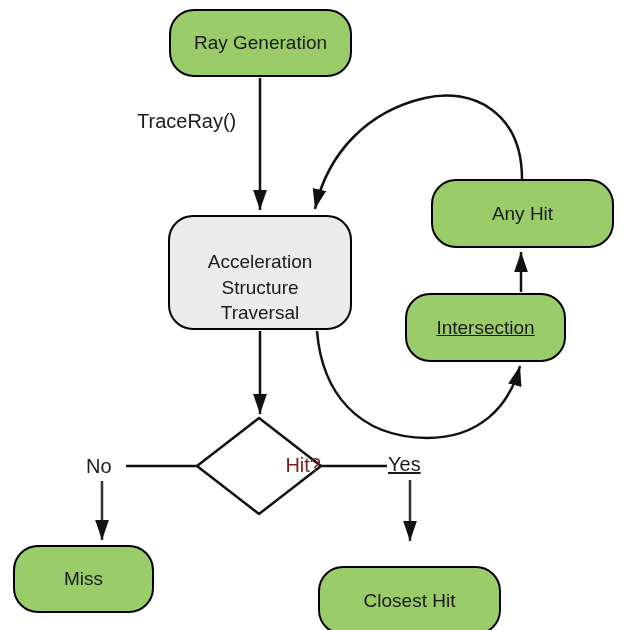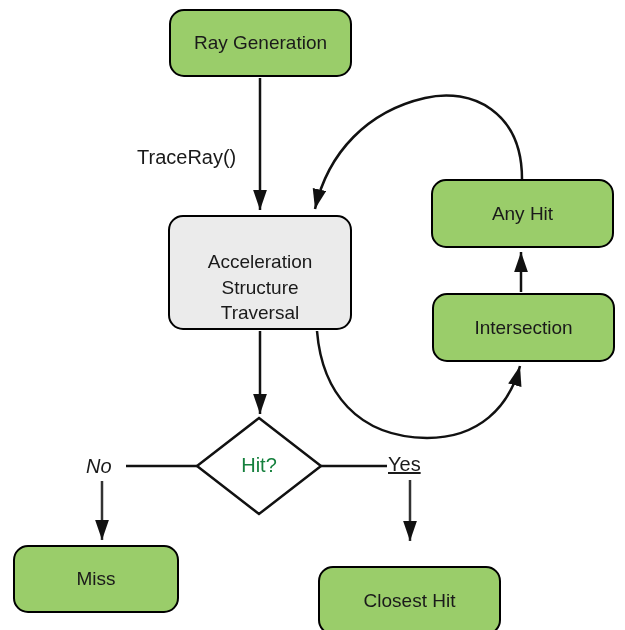--- a/index.html
+++ b/index.html
@@ -19,21 +19,21 @@
     position: absolute;
     left: 0;
     top: 0;
     width: 625px;
     height: 630px;
   }
   .node {
     position: absolute;
     box-sizing: border-box;
     border: 2.5px solid #000000;
-    border-radius: 15px;
+    border-radius: 25px;
     display: flex;
     align-items: center;
     justify-content: center;
     text-align: center;
     font-size: 19px;
     color: #1a1a1a;
     line-height: 1.35;
   }
   .node-green { background: #9acd6a; }
   .node-gray  { background: #ebebeb; }
@@ -42,23 +42,23 @@
     position: absolute;
     font-size: 20px;
     color: #1a1a1a;
     white-space: nowrap;
   }
   .decision-label {
     position: absolute;
     left: 197px;
     top: 454px;
     width: 124px;
-    text-align: center;
+    text-align: right;
     font-size: 20px;
-    color: #15803d;
+    color: #7f1d1d;
   }
 </style>
 </head>
 <body>
 
 <div class="canvas">
 
   <svg class="edges-layer" width="625" height="630" viewBox="0 0 625 630">
     <defs>
       <marker id="arrowhead" markerWidth="9" markerHeight="6.5" refX="8" refY="2.75" orient="auto" markerUnits="strokeWidth">
@@ -90,33 +90,33 @@
   </div>
 
   <div class="node node-gray node-accel" style="left:168px; top:215px; width:184px; height:115px;">
     <span>Acceleration Structure Traversal</span>
   </div>
 
   <div class="node node-green" style="left:431px; top:179px; width:183px; height:69px;">
     <span>Any Hit</span>
   </div>
 
-  <div class="node node-green" style="left:432px; top:293px; width:183px; height:69px;">
+  <div class="node node-green" style="left:405px; top:293px; width:161px; height:69px;text-decoration:underline;">
     <span>Intersection</span>
   </div>
 
-  <div class="node node-green" style="left:13px; top:545px; width:166px; height:68px;">
+  <div class="node node-green" style="left:13px; top:545px; width:141px; height:68px;">
     <span>Miss</span>
   </div>
 
   <div class="node node-green" style="left:318px; top:546px; width:183px; height:69px;margin-top:20px;">
     <span>Closest Hit</span>
   </div>
 
   <div class="decision-label">Hit?</div>
 
-  <div class="edge-label" style="left:137px; top:110px;margin-top:36px;">TraceRay()</div>
+  <div class="edge-label" style="left:137px; top:110px;">TraceRay()</div>
 
-  <div class="edge-label" style="left:86px; top:455px;font-style:italic;">No</div>
+  <div class="edge-label" style="left:86px; top:455px;">No</div>
 
   <div class="edge-label" style="left:388px; top:453px;text-decoration:underline;">Yes</div>
 
 </div>
 
 </body></html>

